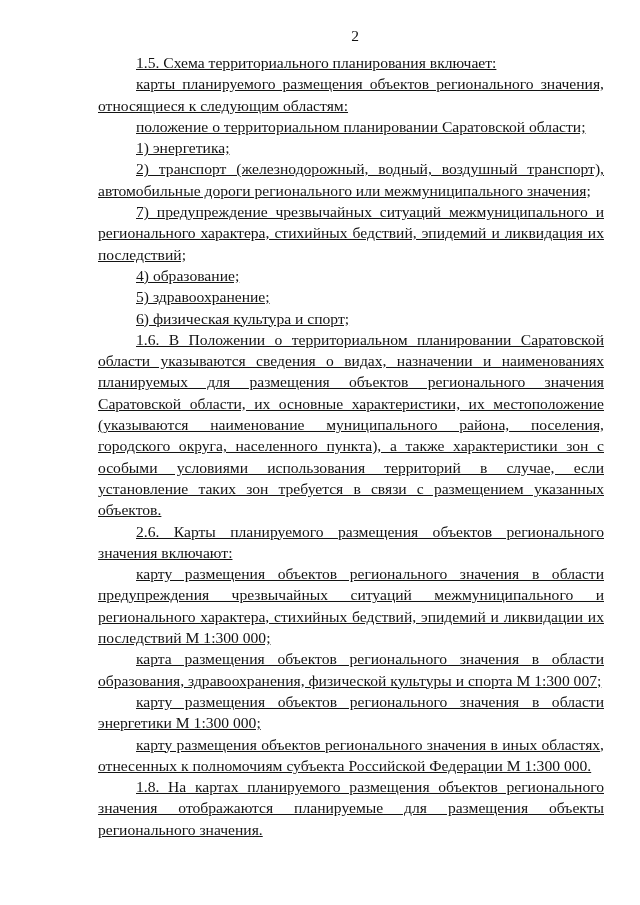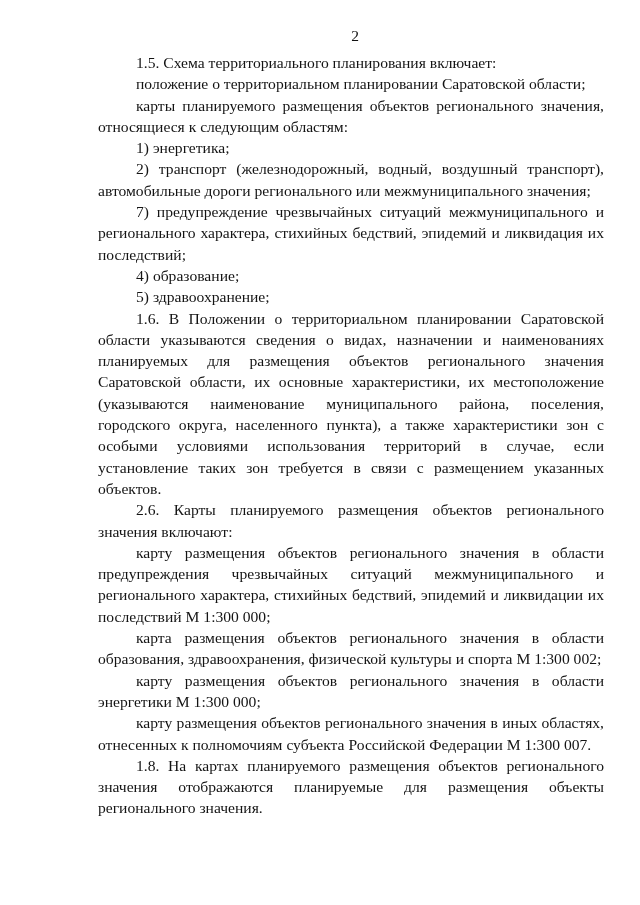--- a/index.html
+++ b/index.html
@@ -6,38 +6,39 @@
   body { width: 640px; height: 905px; overflow: hidden; position: relative; }
   .page { position: absolute; left: 0; top: 0; width: 640px; height: 905px; background: #fff; }
   .page-num {
     position: absolute; top: 27px; left: 340px; width: 30px; text-align: center;
     font-family: "Liberation Serif", serif; font-size: 15.5px; color: #111;
   }
   .body {
     position: absolute; left: 98px; top: 52px; width: 506px;
     font-family: "Liberation Serif", serif; font-size: 15.6px; line-height: 21.3px; color: #141414;
   }
-  .p { margin: 0; text-align: justify; text-indent: 38px; }
+  .p { margin: 0; text-align: justify; text-indent: 38px; text-decoration: underline; }
 </style>
 </head>
 <body>
 
 <div class="page">
   <div class="page-num">2</div>
   <div class="body">
     <p class="p">1.5. Схема территориального планирования включает:</p>
+    <p class="p">карты планируемого размещения объектов регионального значения, относящиеся к следующим областям:</p>
     <p class="p">положение о территориальном планировании Саратовской области;</p>
-    <p class="p">карты планируемого размещения объектов регионального значения, относящиеся к следующим областям:</p>
     <p class="p">1) энергетика;</p>
     <p class="p">2) транспорт (железнодорожный, водный, воздушный транспорт), автомобильные дороги регионального или межмуниципального значения;</p>
     <p class="p">7) предупреждение чрезвычайных ситуаций межмуниципального и регионального характера, стихийных бедствий, эпидемий и ликвидация их последствий;</p>
     <p class="p">4) образование;</p>
     <p class="p">5) здравоохранение;</p>
+    <p class="p">6) физическая культура и спорт;</p>
     <p class="p">1.6. В Положении о территориальном планировании Саратовской области указываются сведения о видах, назначении и наименованиях планируемых для размещения объектов регионального значения Саратовской области, их основные характеристики, их местоположение (указываются наименование муниципального района, поселения, городского округа, населенного пункта), а также характеристики зон с особыми условиями использования территорий в случае, если установление таких зон требуется в связи с размещением указанных объектов.</p>
     <p class="p">2.6. Карты планируемого размещения объектов регионального значения включают:</p>
     <p class="p">карту размещения объектов регионального значения в области предупреждения чрезвычайных ситуаций межмуниципального и регионального характера, стихийных бедствий, эпидемий и ликвидации их последствий М 1:300 000;</p>
-    <p class="p">карта размещения объектов регионального значения в области образования, здравоохранения, физической культуры и спорта М 1:300 002;</p>
+    <p class="p">карта размещения объектов регионального значения в области образования, здравоохранения, физической культуры и спорта М 1:300 007;</p>
     <p class="p">карту размещения объектов регионального значения в области энергетики М 1:300 000;</p>
-    <p class="p">карту размещения объектов регионального значения в иных областях, отнесенных к полномочиям субъекта Российской Федерации М 1:300 007.</p>
+    <p class="p">карту размещения объектов регионального значения в иных областях, отнесенных к полномочиям субъекта Российской Федерации М 1:300 000.</p>
     <p class="p">1.8. На картах планируемого размещения объектов регионального значения отображаются планируемые для размещения объекты регионального значения.</p>
 
   </div>
 </div>
 
 </body></html>

